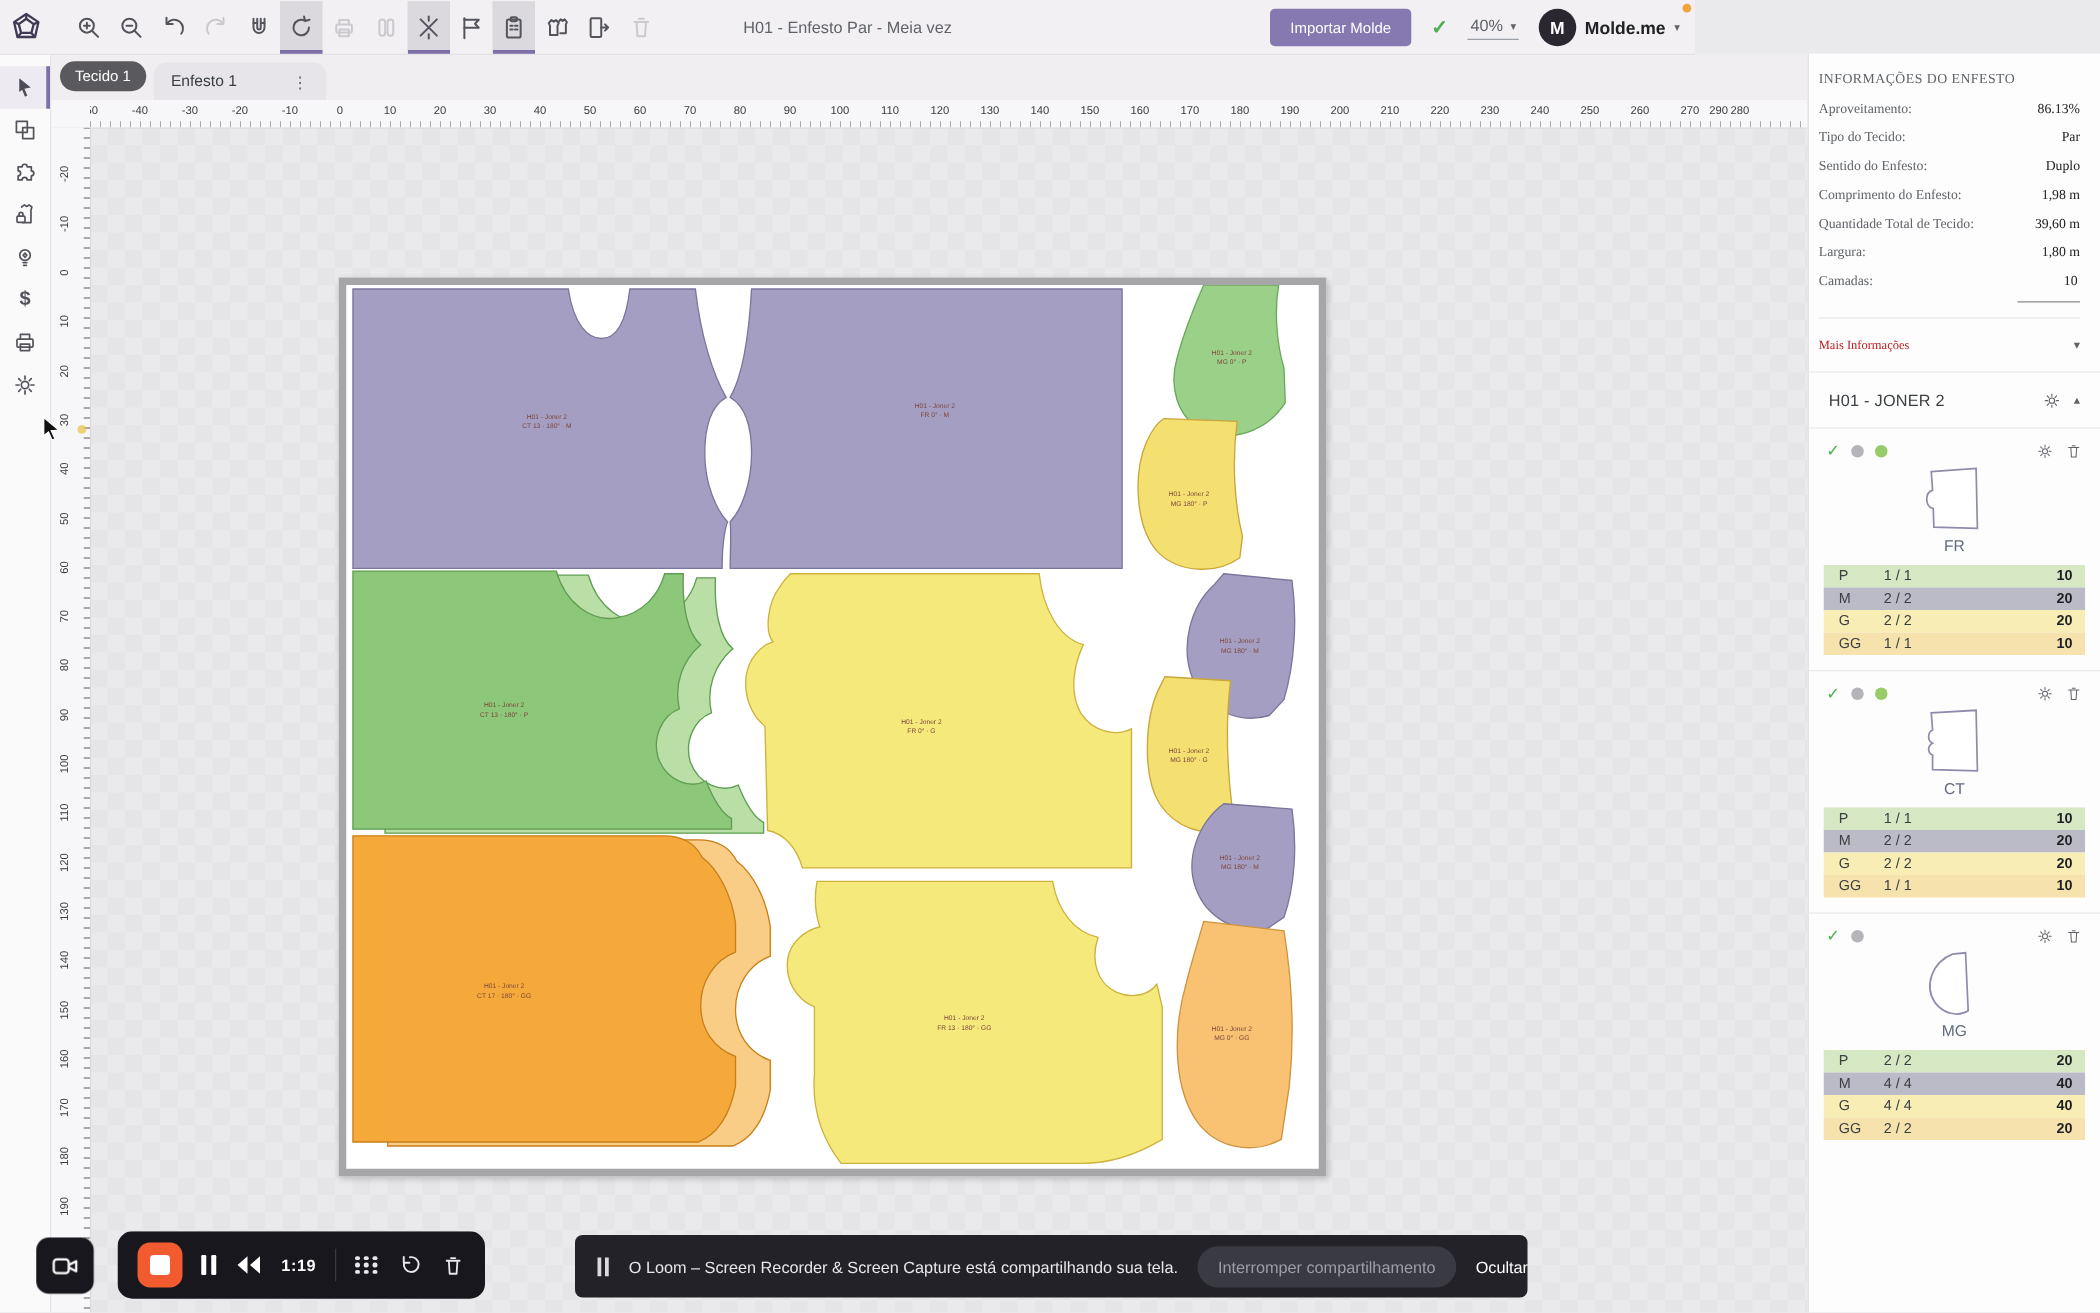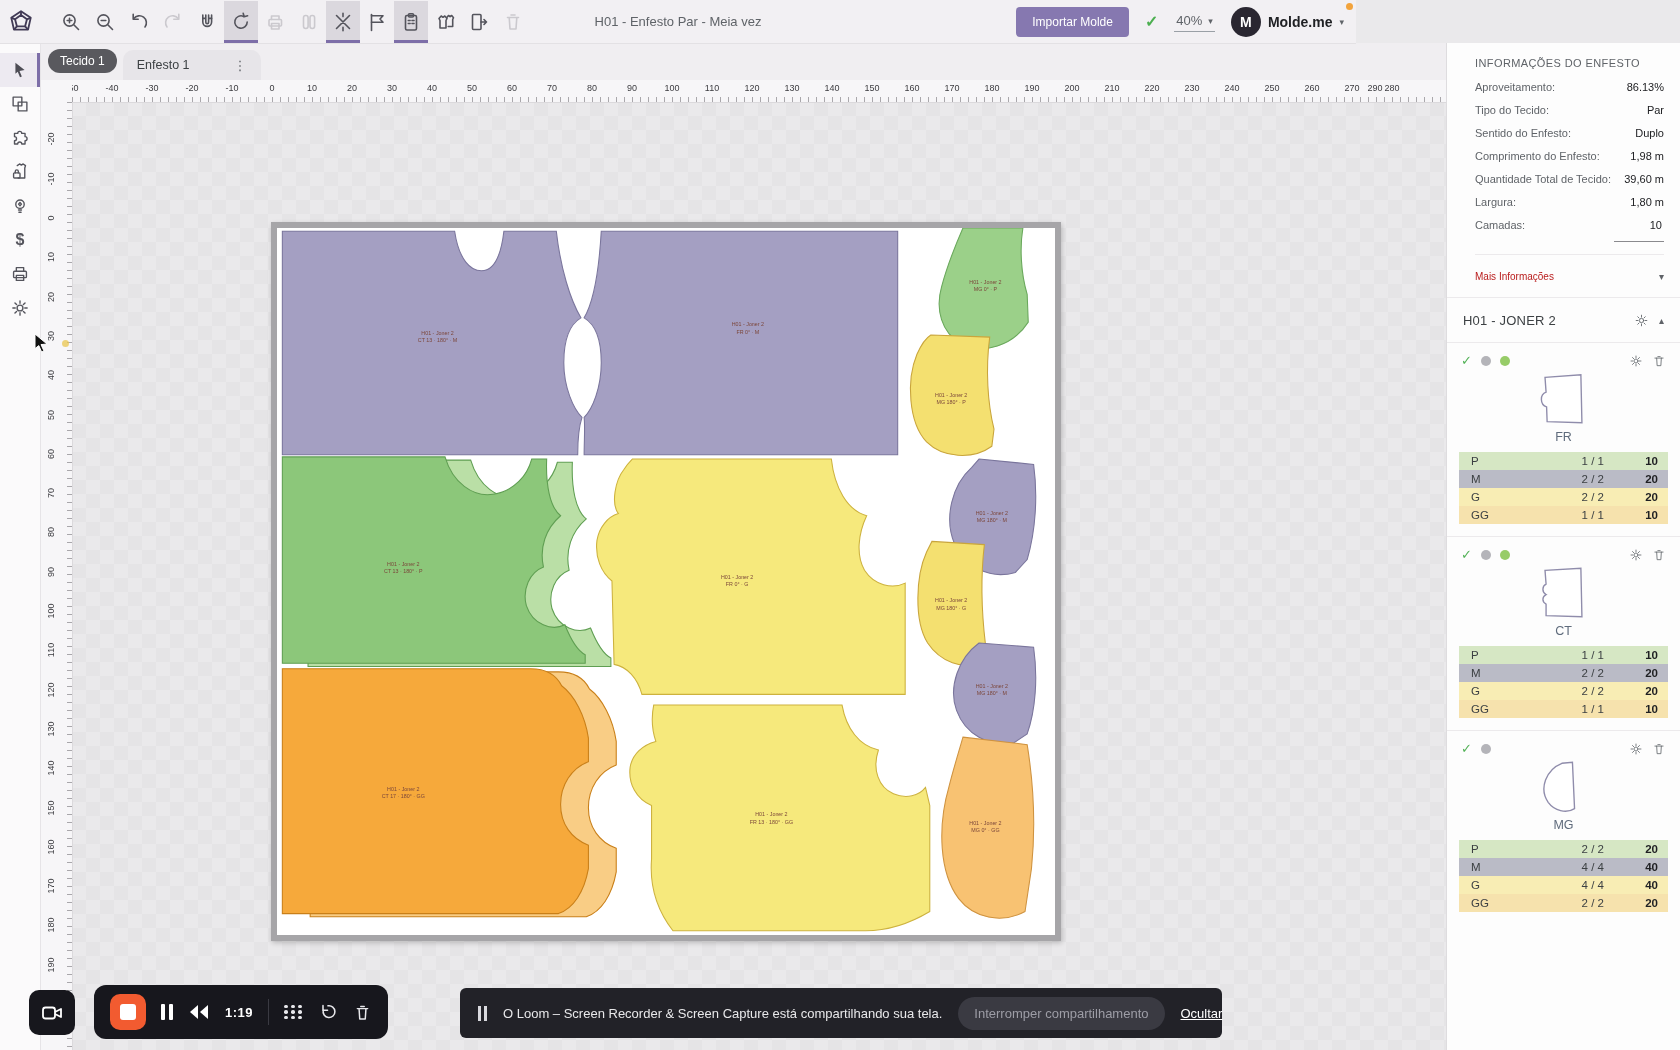--- a/index.html
+++ b/index.html
@@ -71,21 +71,21 @@
       linear-gradient(45deg,rgba(0,0,0,.018) 25%,transparent 25%,transparent 75%,rgba(0,0,0,.018) 75%) 14px 14px/28px 28px,
       #eae9eb;}
   .fabric{position:absolute;left:199px;top:120px;width:790px;height:719px;box-sizing:border-box;
     background:#fff;border:6px solid #a6a5a8;box-shadow:1px 2px 5px rgba(0,0,0,.2);}
   .fabric svg{display:block;}
   #fabric-svg .pc{stroke-width:1;}
   .pl{font-size:5px;fill:#7b463a;text-anchor:middle;font-family:"Liberation Sans",sans-serif;}
   
   .panel{position:absolute;right:0;top:43px;width:233px;bottom:0;background:#fdfdfd;
     border-left:1px solid #dedcdf;z-index:25;overflow:hidden;}
-  .pan-inner{padding:14px 16px 0 28px;}
+  .pan-inner{padding:14px 16px 0 8px;font-family:Liberation Serif, serif;}
   .pan-title{font-size:11px;color:#5f6368;letter-spacing:.4px;margin-bottom:12px;}
   .inforow{display:flex;justify-content:space-between;height:23px;}
   .inforow .il{font-size:11px;color:#5f6368;}
   .inforow .iv{font-size:11px;color:#202124;}
   .inforow .iv.edit{border-bottom:1px solid #8a8a8e;min-width:46px;text-align:right;padding:0 2px 2px 2px;}
   .more-row{margin-top:12px;border-top:1px solid #eceaec;height:42px;display:flex;
     align-items:center;justify-content:space-between;cursor:pointer;}
   .more-row .ml{font-size:10px;color:#b91c1c;}
   .chev{font-size:10px;color:#5f6368;}
   .group-hd{border-top:1px solid #eceaec;height:44px;display:flex;align-items:center;
@@ -99,21 +99,21 @@
   .st-group{display:flex;align-items:center;gap:9px;}
   .st-check{color:#53b257;font-size:13px;}
   .dot{width:10px;height:10px;border-radius:50%;display:inline-block;}
   .dot.gray{background:#b4b4b9;}
   .dot.green{background:#97cc68;}
   .card-thumb{display:flex;justify-content:center;margin:2px 0 2px 0;}
   .card-thumb svg{stroke:#8f8cab;fill:#fff;stroke-width:1.3;}
   .card-name{text-align:center;font-size:12.5px;color:#5f6b7c;margin-bottom:8px;}
   .srow{display:grid;grid-template-columns:36px 1fr 40px;align-items:center;height:18px;
     font-size:11.5px;color:#3c4043;padding:0 10px 0 12px;margin:0 2px;}
-  .srow .rt{text-align:right;padding-right:14px;}
+  .srow .rt{text-align:left;padding-right:14px;}
   .srow .tot{text-align:right;font-weight:bold;color:#1f2023;}
   .row-p{background:#d6e7c4;}
   .row-m{background:#babbc6;}
   .row-g{background:#f8edb4;}
   .row-gg{background:#f6e2ad;}
   
   .reccam{position:fixed;left:29px;bottom:15px;width:46px;height:45px;background:#17171d;
     border-radius:10px;display:flex;align-items:center;justify-content:center;z-index:60;cursor:pointer;border:none;}
   .recbar{position:fixed;left:94px;bottom:11px;height:54px;background:#17171d;border-radius:12px;
     display:flex;align-items:center;gap:15px;padding:0 16px;z-index:60;}
@@ -130,21 +130,21 @@
   .dotgrid{display:grid;grid-template-columns:repeat(3,5px);grid-gap:2px;}
   .dotgrid i{width:3.5px;height:3.5px;border-radius:50%;background:#e8e8ec;}
   
   .sharebar{position:fixed;left:460px;bottom:12px;width:762px;height:50px;background:#222228;
     border-radius:6px;display:flex;align-items:center;gap:16px;padding:0 18px;box-sizing:border-box;z-index:60;}
   .sh-pause{display:flex;gap:3px;}
   .sh-pause i{display:block;width:3px;height:15px;background:#d9d9de;}
   .sh-msg{color:#e8e8ea;font-size:13px;white-space:nowrap;}
   .sh-stop{margin-left:auto;background:#3a3a42;color:#9d9da6;font-size:13px;border:none;
     border-radius:18px;padding:9px 16px;cursor:pointer;font-family:inherit;white-space:nowrap;}
-  .sh-hide{color:#fff;font-size:13px;text-decoration:underline;cursor:pointer;white-space:nowrap;}
+  .sh-hide{color:#fff;font-size:13px;cursor:pointer;white-space:nowrap;}
   
   .cursor{position:absolute;left:33px;top:333px;z-index:70;pointer-events:none;}
   .cursor-dot{position:absolute;left:62px;top:340px;width:7px;height:7px;border-radius:50%;
     background:#e9c64f;opacity:.75;z-index:69;}
 </style>
 </head>
 <body>
 
 <div class="topbar">
   <div class="logo-box">

